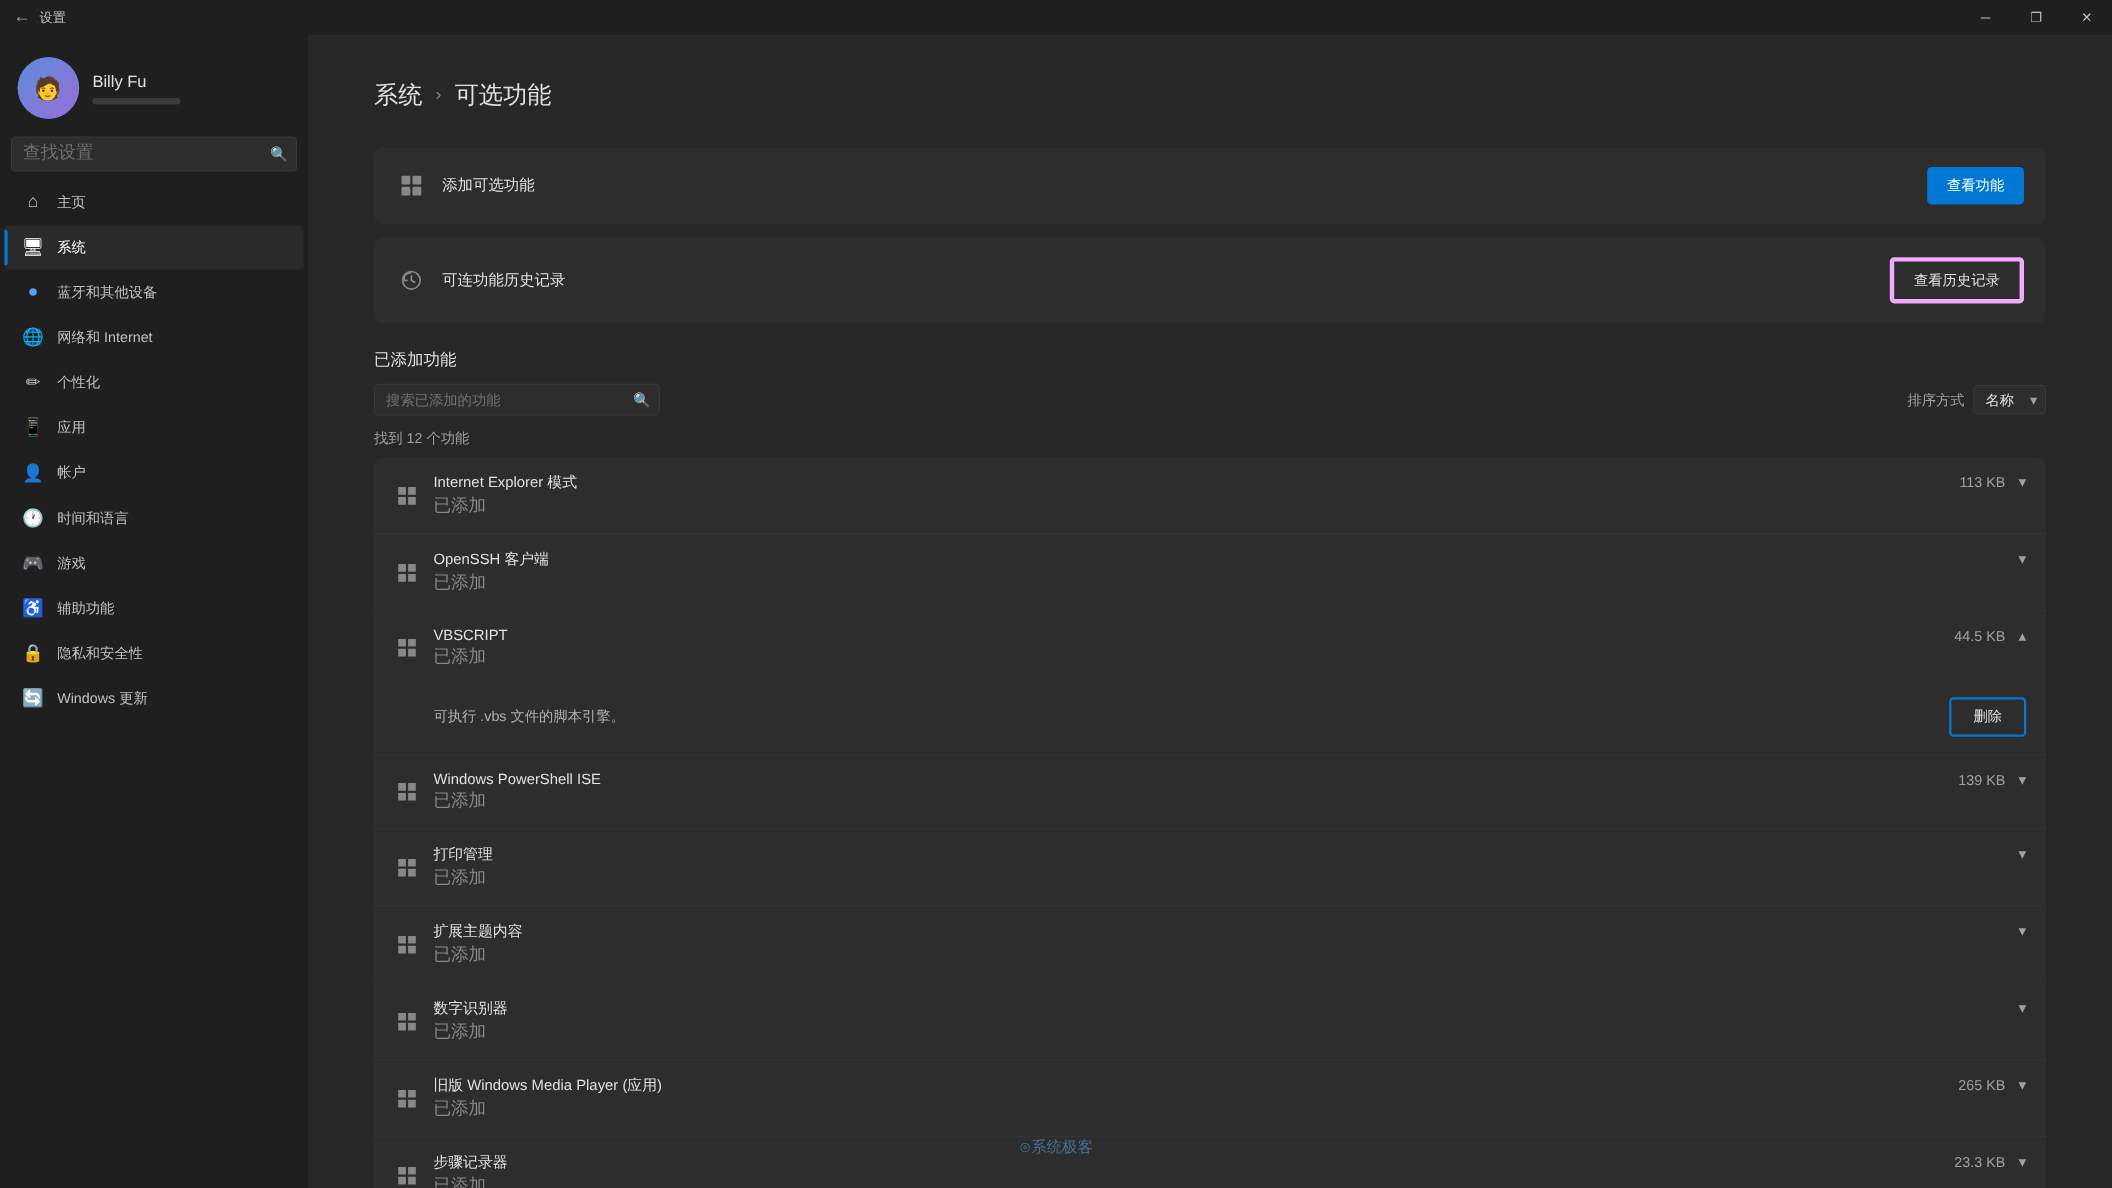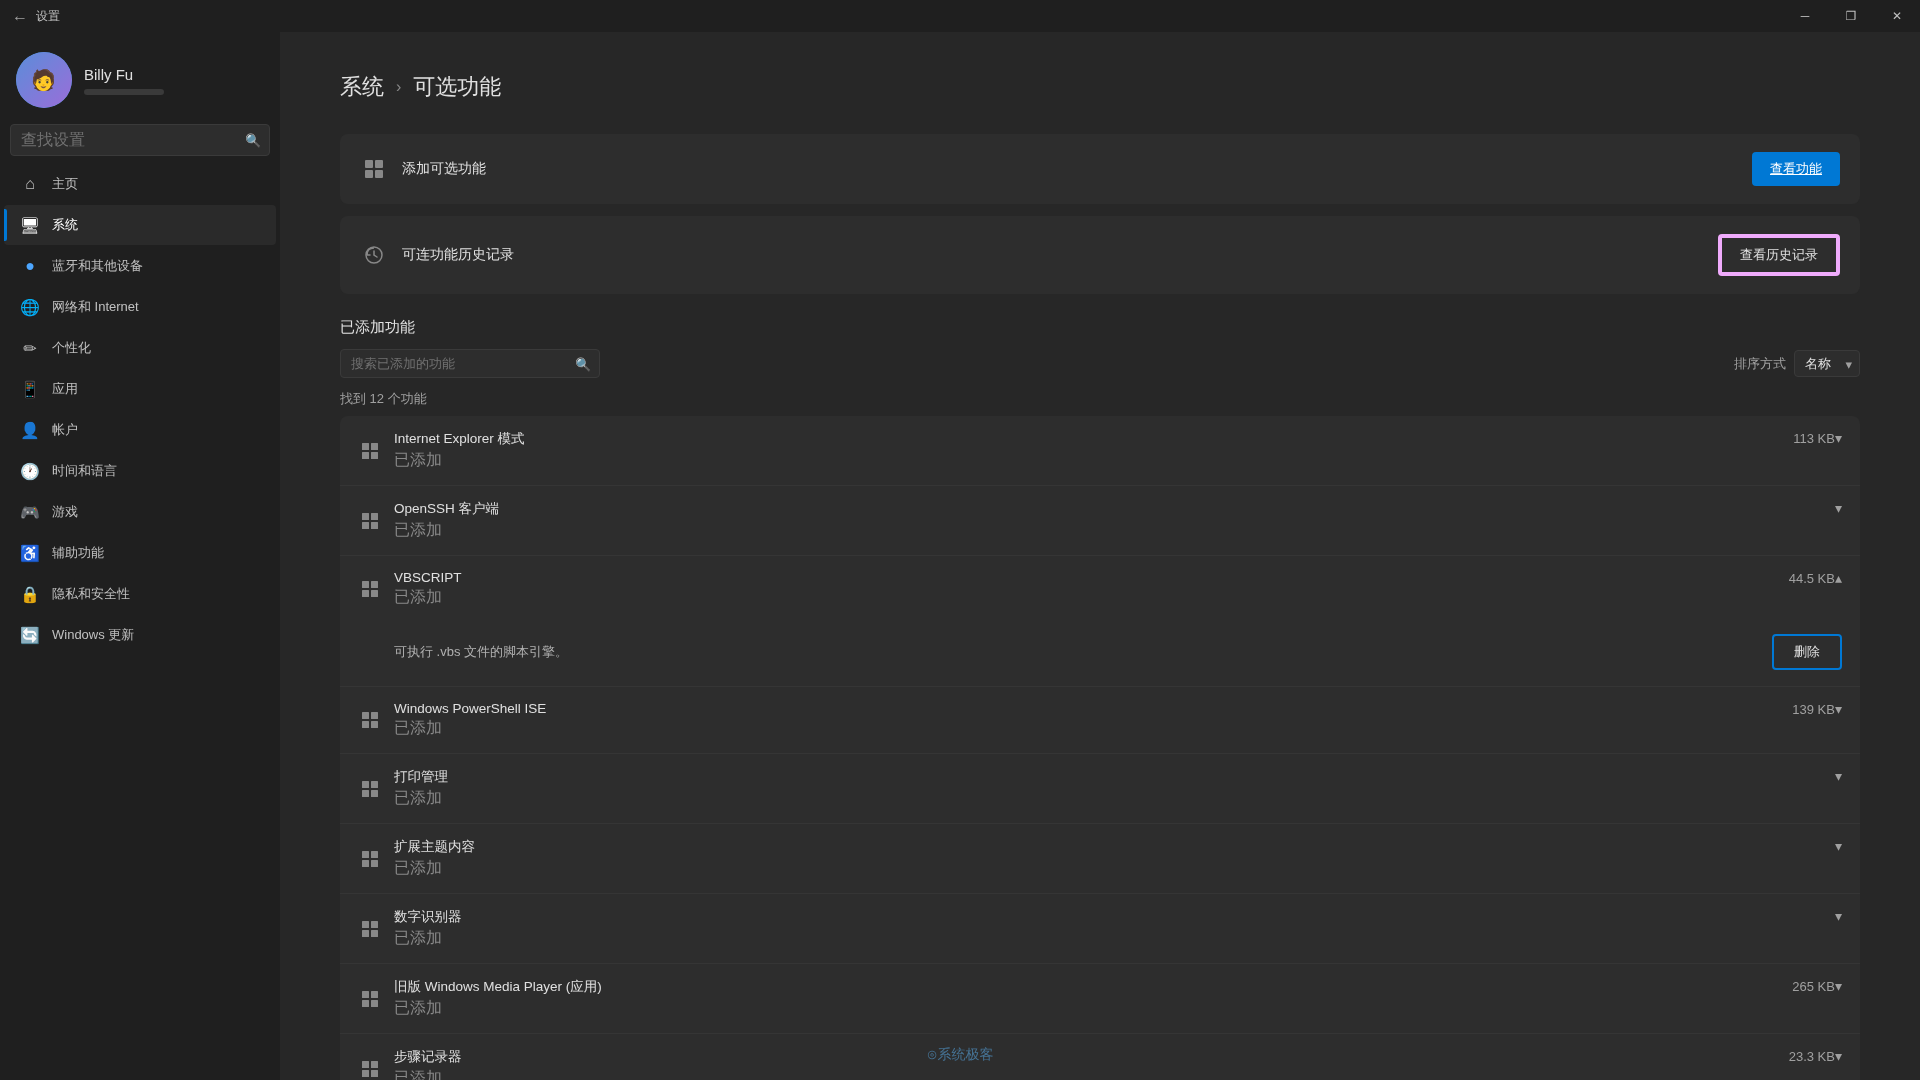--- a/index.html
+++ b/index.html
@@ -237,21 +237,20 @@
       color: #e0e0e0;
     }
     .btn-blue {
       background: #0078d4;
       color: white;
       border: none;
       border-radius: 4px;
       padding: 8px 18px;
       font-size: 13px;
       cursor: pointer;
-      text-decoration: underline;
     }
     .btn-outline {
       background: transparent;
       color: #e0e0e0;
       border: 4px solid #f0abfc;
       border-radius: 4px;
       padding: 8px 18px;
       font-size: 13px;
       cursor: pointer;
     }
@@ -372,20 +371,21 @@
       margin-bottom: 2px;
     }
     .feature-item-status {
       font-size: 16px;
       color: #888;
     }
 
     .feature-item-right {
       display: flex;
       align-items: center;
+      gap: 12px;
     }
     .feature-item-size {
       font-size: 13px;
       color: #a0a0a0;
     }
     .expand-icon {
       color: #a0a0a0;
       font-size: 14px;
     }
 
@@ -409,21 +409,21 @@
       border: 2px solid #0078d4;
       border-radius: 4px;
       padding: 7px 20px;
       font-size: 13px;
       cursor: pointer;
     }
 
     
     .watermark {
       position: fixed;
-      bottom: 16px;
+      bottom: 28px;
       left: 50%;
       transform: translateX(-50%);
       color: #5090c0;
       font-size: 14px;
       opacity: 0.7;
       pointer-events: none;
       display: flex;
       align-items: center;
       gap: 4px;
     }

